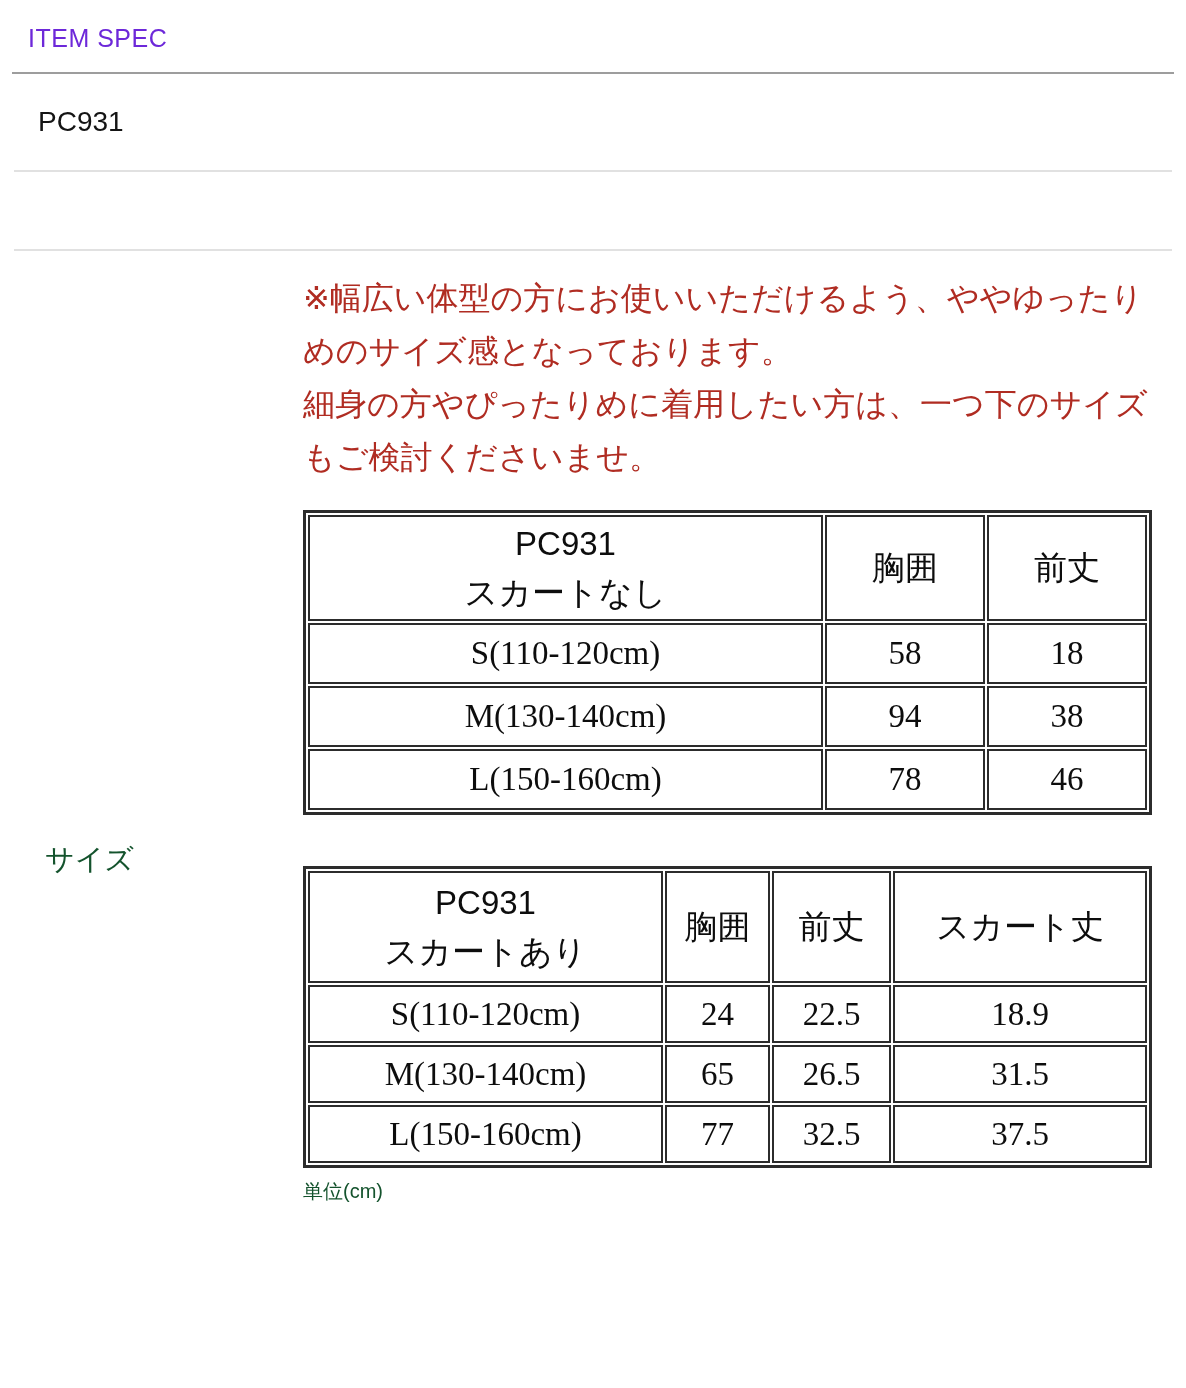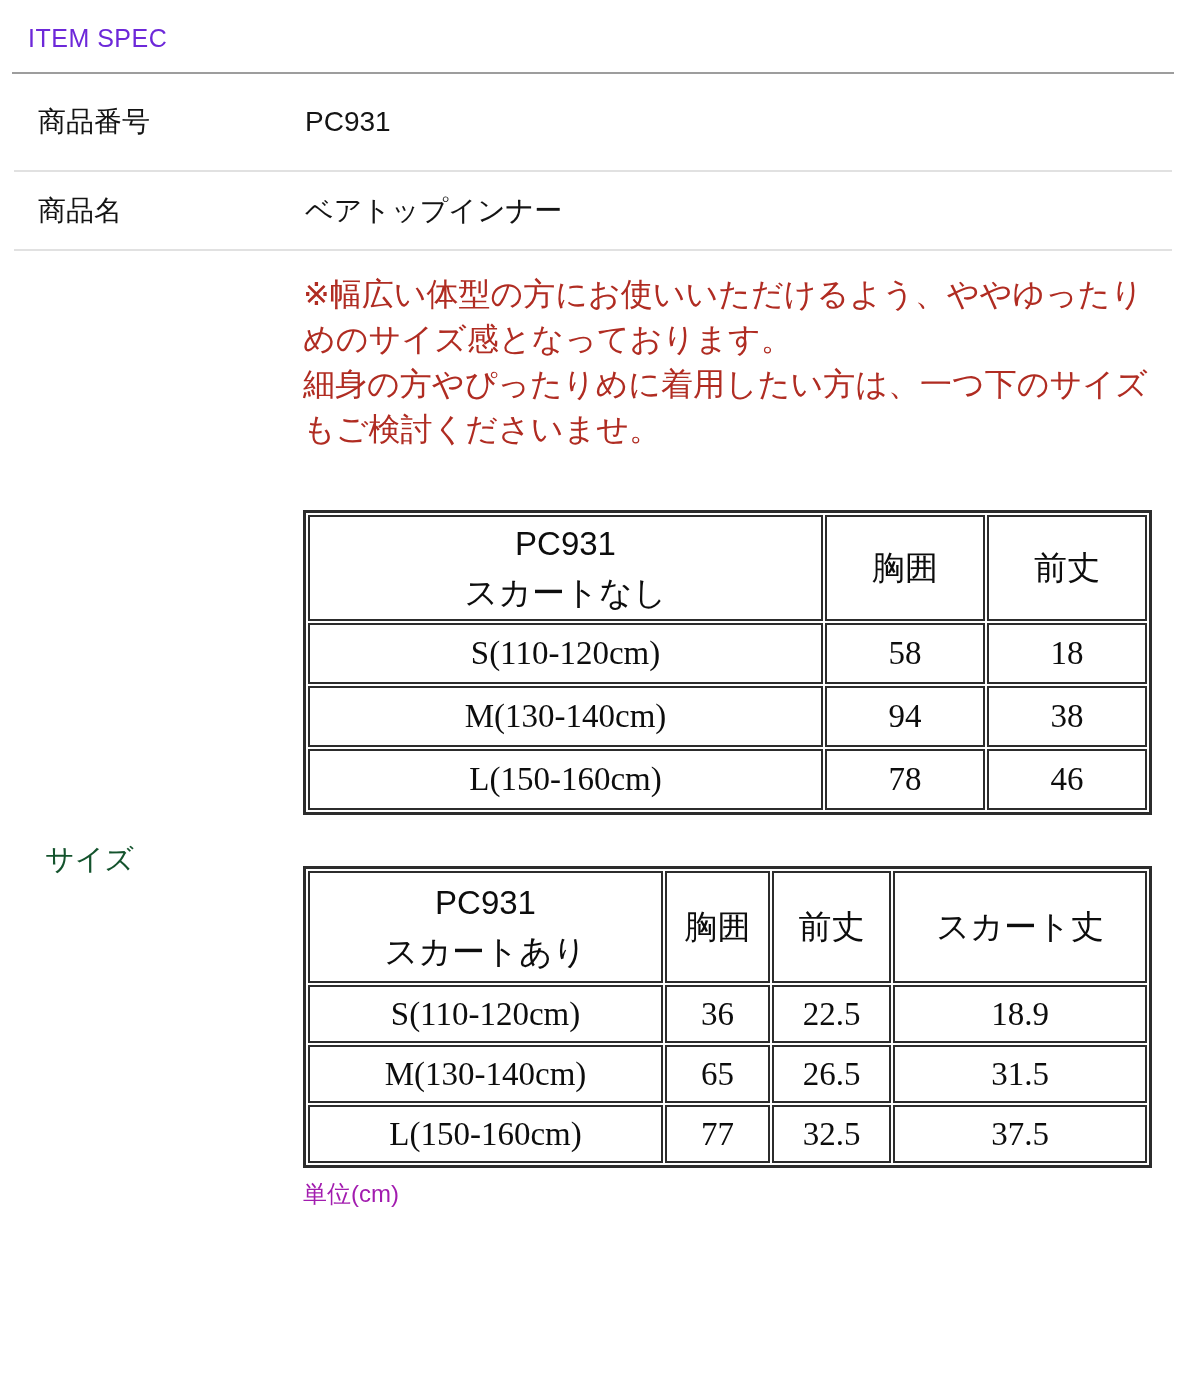--- a/index.html
+++ b/index.html
@@ -53,21 +53,21 @@
     background: #e1e1e1;
   }
   #rule-0 { top: 170px; }
   #rule-1 { top: 249px; }
   .notice {
     position: absolute;
     left: 303px;
     top: 272px;
     width: 872px;
     font-size: 32px;
-    line-height: 45px;
+    line-height: 53px;
     white-space: pre-line;
   }
   .size-label {
     position: absolute;
     left: 45px;
     top: 840px;
     font-size: 29px;
     color: #14532d;
   }
   .size-table {
@@ -93,22 +93,22 @@
   }
   .size-table thead th { height: 106px; }
   #size-table-1 thead th { height: 112px; }
   .size-table tbody td { height: 61px; font-family: Liberation Serif, serif; }
   #size-table-1 tbody td { height: 58px; }
   .cell-name { white-space: pre-line; line-height: 1.5; }
   .unit-note {
     position: absolute;
     left: 303px;
     top: 1178px;
-    font-size: 24px;
-    color: #a21caf;
+    font-size: 20px;
+    color: #14532d;
   }
   .footnote {
     position: absolute;
     left: 303px;
     top: 1262px;
     width: 880px;
     font-size: 21px;
     line-height: 34px;
     white-space: pre-line;
     color: #1b1b1b;
@@ -117,30 +117,25 @@
 </head>
 <body>
 
 <div class="page">
 
   <div class="item-spec-title">ITEM SPEC</div>
 
   <div class="title-rule"></div>
 
   <div class="spec-row" id="spec-row-0">
-    <div class="label">商品番号</div>
     <div class="value">PC931</div>
   </div>
 
   <div class="row-rule" id="rule-0"></div>
 
-  <div class="spec-row" id="spec-row-1">
-    <div class="label">商品名</div>
-    <div class="value">ベアトップインナー</div>
-  </div>
 
   <div class="row-rule" id="rule-1"></div>
 
   <div class="notice" style="color: rgb(176, 44, 34);">※幅広い体型の方にお使いいただけるよう、ややゆったり
 めのサイズ感となっております。
 細身の方やぴったりめに着用したい方は、一つ下のサイズ
 もご検討くださいませ。</div>
 
   <div class="size-label">サイズ</div>
 
@@ -189,21 +184,21 @@
           <th class="cell-name">PC931
 スカートあり</th>
           <th>胸囲</th>
           <th>前丈</th>
           <th>スカート丈</th>
         </tr>
       </thead>
       <tbody>
         <tr>
           <td>S(110-120cm)</td>
-          <td>36</td>
+          <td>24</td>
           <td>22.5</td>
           <td>18.9</td>
         </tr>
         <tr>
           <td>M(130-140cm)</td>
           <td>65</td>
           <td>26.5</td>
           <td>31.5</td>
         </tr>
         <tr>

